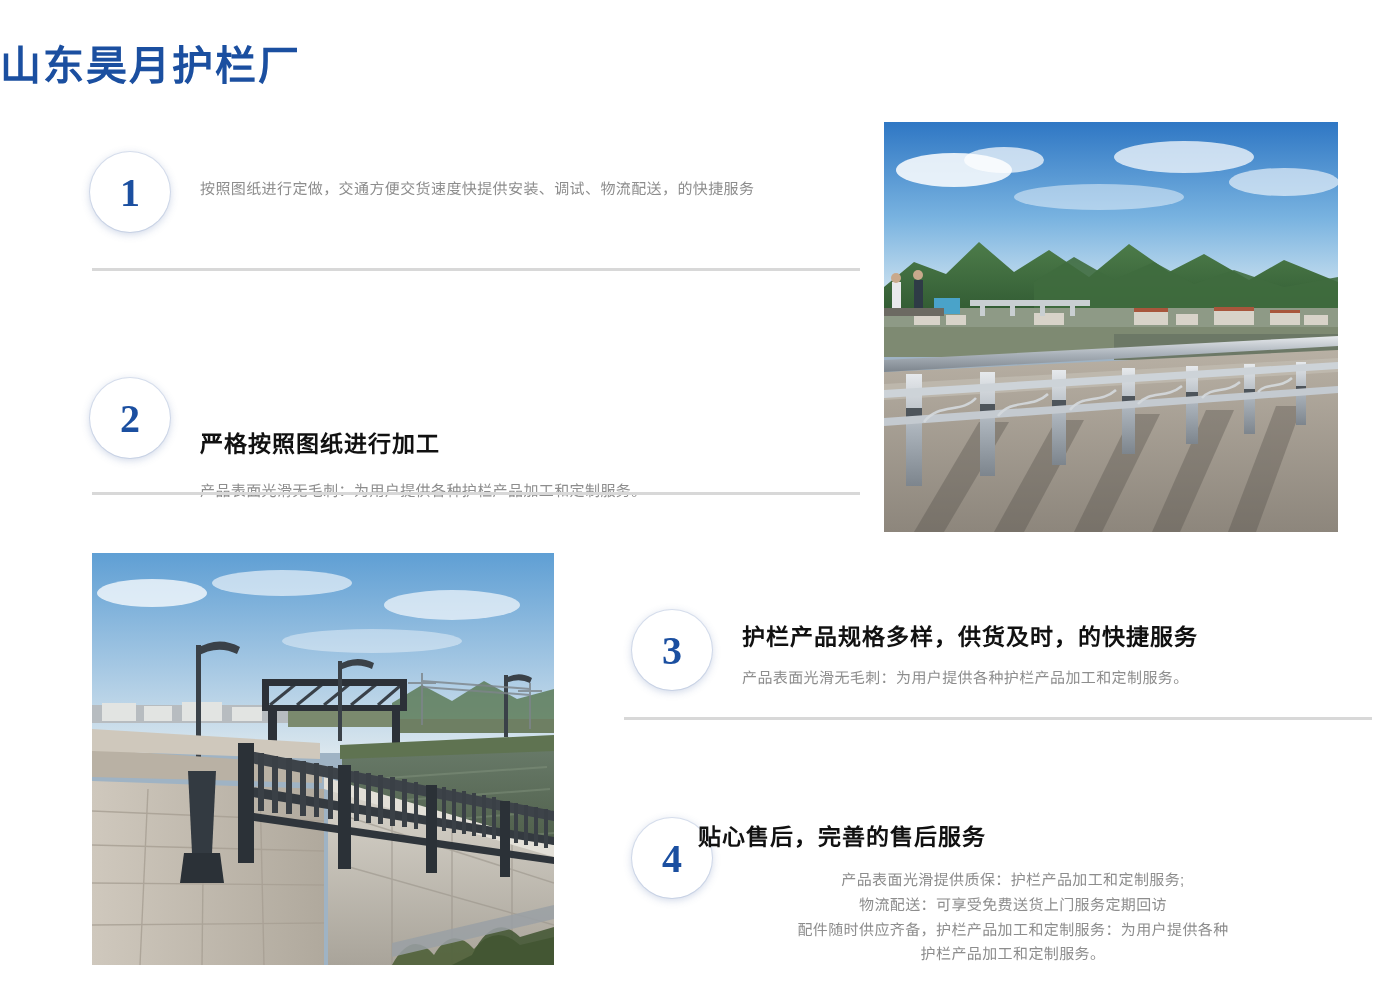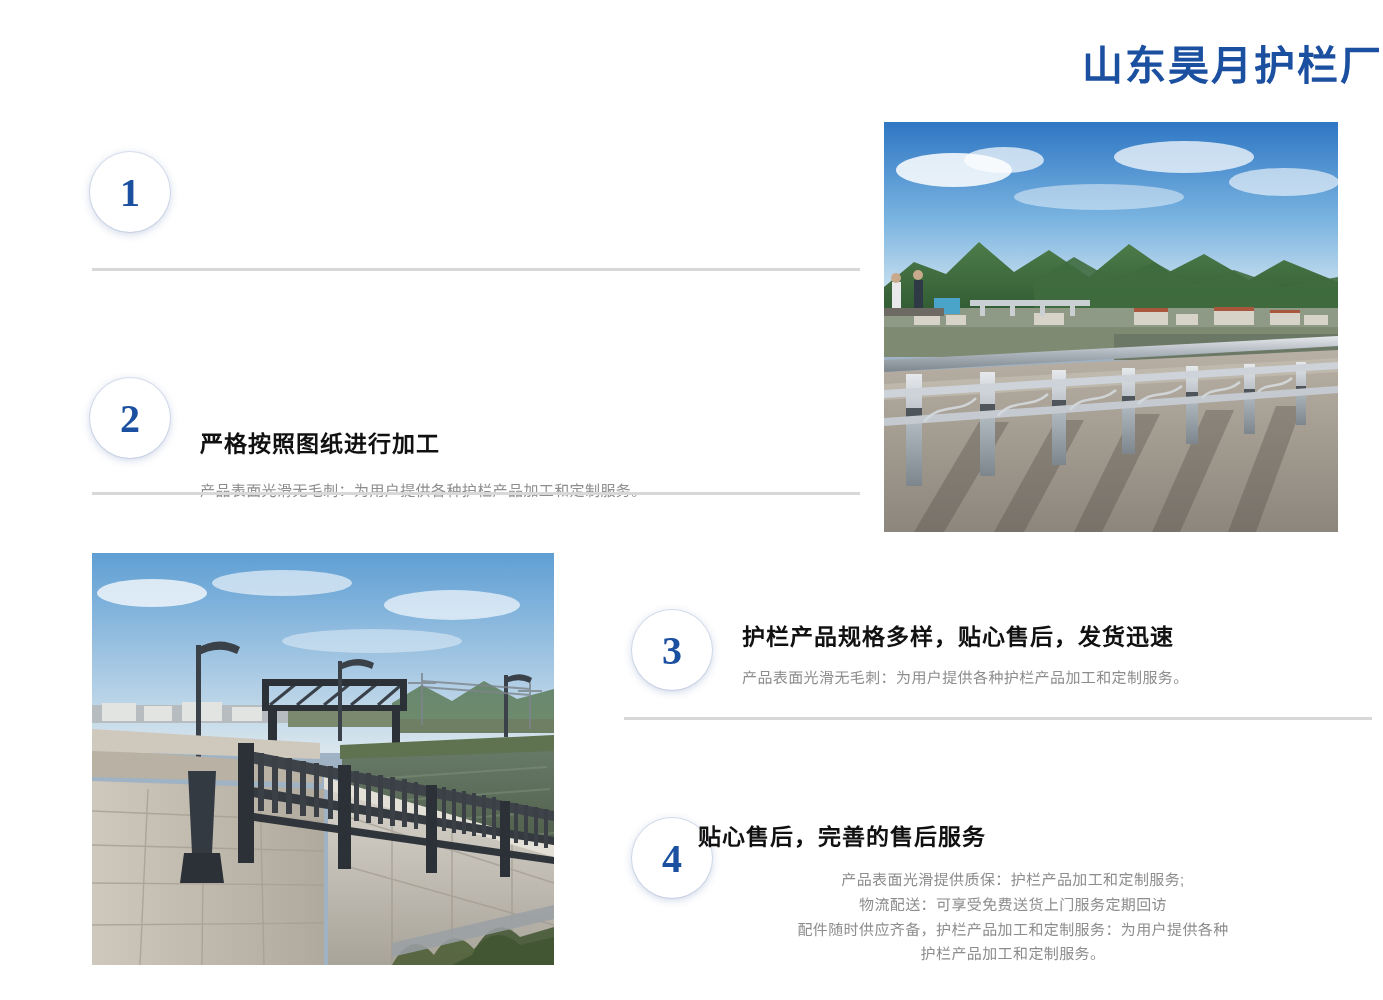--- a/index.html
+++ b/index.html
@@ -14,21 +14,21 @@
     font-family: "Liberation Sans", "DejaVu Sans", sans-serif;
     overflow: hidden;
   }
 
   
   .page-title {
     position: absolute;
     top: 32px;
     left: 0;
     width: 1383px;
-    text-align: right;
+    text-align: left;
     font-size: 41px;
     font-weight: bold;
     color: #1b4fa0;
     letter-spacing: 2px;
   }
   .badge {
     position: absolute;
     width: 80px;
     height: 80px;
     border-radius: 50%;
@@ -89,33 +89,34 @@
 
   .photo svg { display: block; width: 100%; height: 100%; }
 </style>
 </head>
 <body>
 
 <div class="page-title">山东昊月护栏厂</div>
 
 <div class="badge" id="badge1">1</div>
 <div id="text1">
+  <div class="feat-sub" style="margin-top:14px;">按照图纸进行定做，交通方便交货速度快提供安装、调试、物流配送，的快捷服务</div>
 </div>
 <div class="divider" id="div1"></div>
 
 <div class="badge" id="badge2">2</div>
 <div id="text2">
   <div class="feat-heading">严格按照图纸进行加工</div>
   <div class="feat-sub" style="margin-top:20px;">产品表面光滑无毛刺：为用户提供各种护栏产品加工和定制服务。</div>
 </div>
 <div class="divider" id="div2"></div>
 
 <div class="badge" id="badge3">3</div>
 <div id="text3">
-  <div class="feat-heading">护栏产品规格多样，贴心售后，发货迅速</div>
+  <div class="feat-heading">护栏产品规格多样，供货及时，的快捷服务</div>
   <div class="feat-sub" style="margin-top:14px;">产品表面光滑无毛刺：为用户提供各种护栏产品加工和定制服务。</div>
 </div>
 <div class="divider" id="div3"></div>
 
 <div class="badge" id="badge4">4</div>
 <div id="text4">
   <div class="feat-heading">贴心售后，完善的售后服务</div>
   <div class="feat-sub" style="margin-top:16px;">产品表面光滑提供质保：护栏产品加工和定制服务;</div>
   <div class="feat-sub">物流配送：可享受免费送货上门服务定期回访</div>
   <div class="feat-sub">配件随时供应齐备，护栏产品加工和定制服务：为用户提供各种</div>

